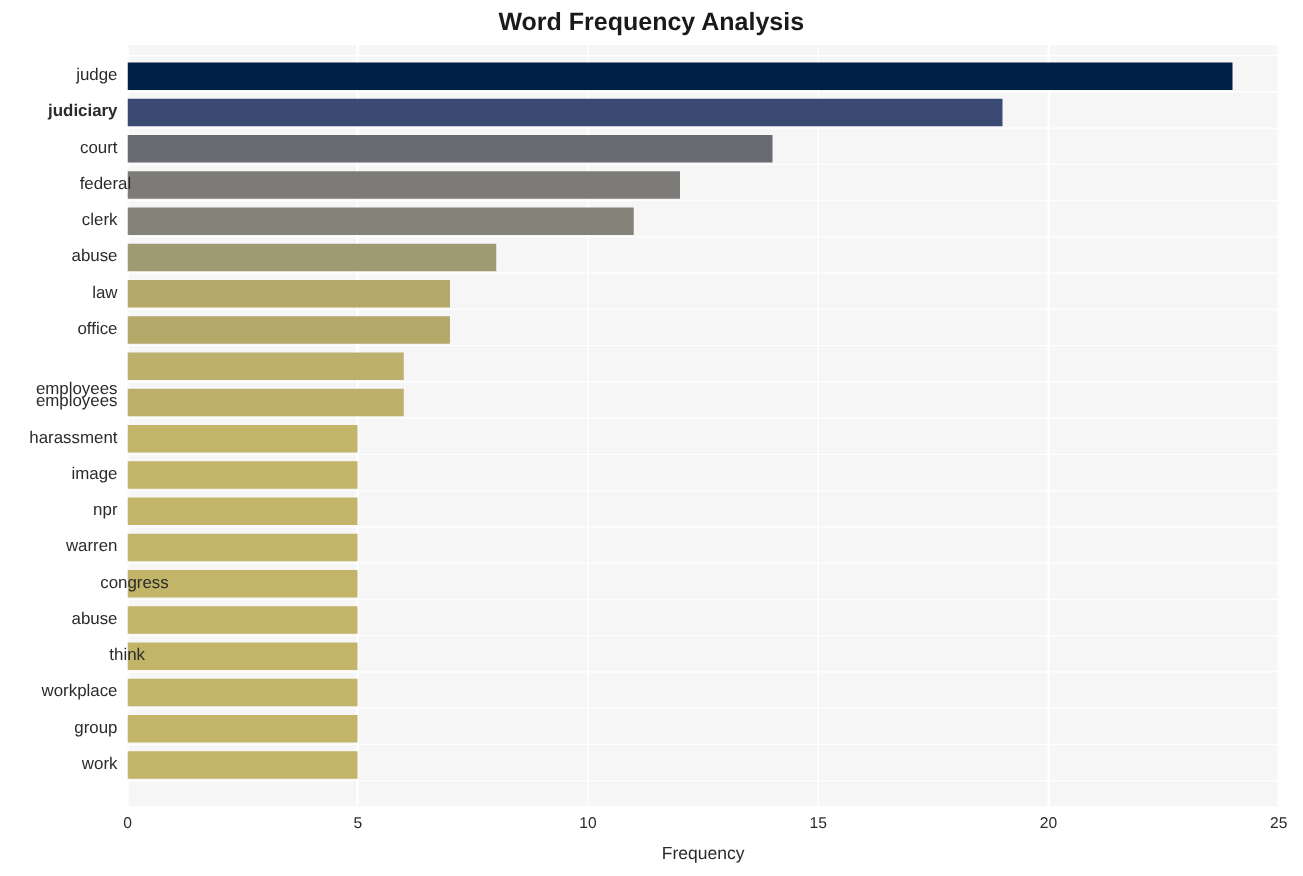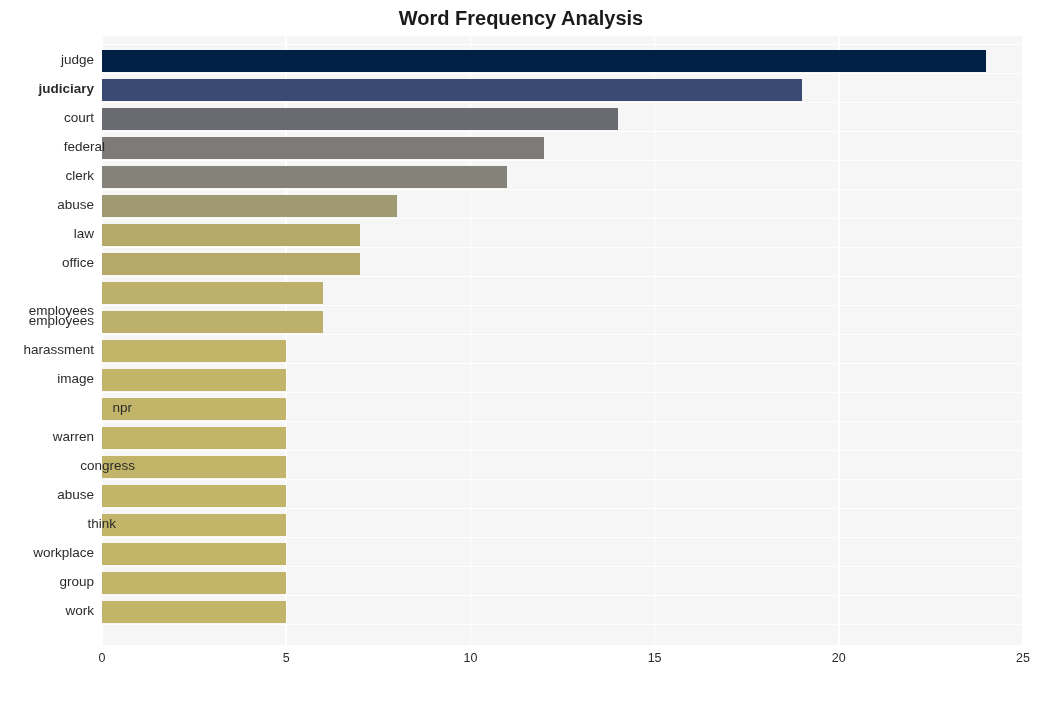--- a/index.html
+++ b/index.html
@@ -164,32 +164,33 @@
       <div class="ylabel-item" style="top: 110px;">court</div>
       <div class="ylabel-item" style="top: 139px; margin-left: 11px;">federal</div>
       <div class="ylabel-item" style="top: 168px;">clerk</div>
       <div class="ylabel-item" style="top: 197px;">abuse</div>
       <div class="ylabel-item" style="top: 226px;">law</div>
       <div class="ylabel-item" style="top: 255px;">office</div>
       <div class="ylabel-item" style="top: 272px; margin-top: 31px;">employees</div>
       <div class="ylabel-item" style="top: 313px;">employees</div>
       <div class="ylabel-item" style="top: 342px;">harassment</div>
       <div class="ylabel-item" style="top: 371px;">image</div>
-      <div class="ylabel-item" style="top: 400px; margin-left: 38px;">npr</div>
+      <div class="ylabel-item" style="top: 400px;">npr</div>
       <div class="ylabel-item" style="top: 429px;">warren</div>
       <div class="ylabel-item" style="top: 458px; padding-left: 41px;">congress</div>
       <div class="ylabel-item" style="top: 487px;">abuse</div>
       <div class="ylabel-item" style="top: 516px; padding-left: 22px;">think</div>
       <div class="ylabel-item" style="top: 545px;">workplace</div>
       <div class="ylabel-item" style="top: 574px;">group</div>
       <div class="ylabel-item" style="top: 603px;">work</div>
     </div>
   <div id="xlabels">
       <div class="xtick-label" style="left: 102px;">0</div>
       <div class="xtick-label" style="left: 286.2px;">5</div>
       <div class="xtick-label" style="left: 470.4px;">10</div>
       <div class="xtick-label" style="left: 654.6px;">15</div>
       <div class="xtick-label" style="left: 838.8px;">20</div>
       <div class="xtick-label" style="left: 1023px;">25</div>
     </div>
 
+  <div class="xaxis-title">Frequency</div>
 
 </div>
 
 </body></html>

